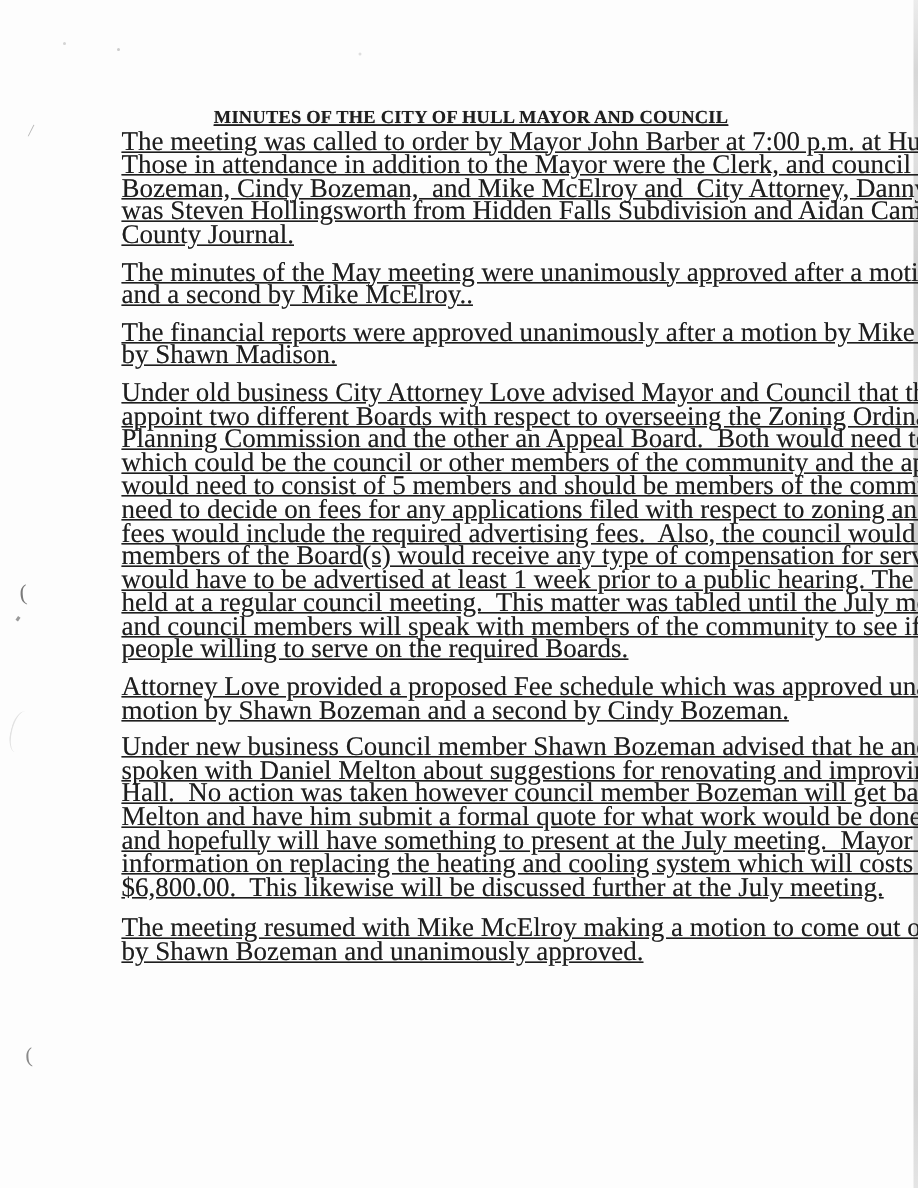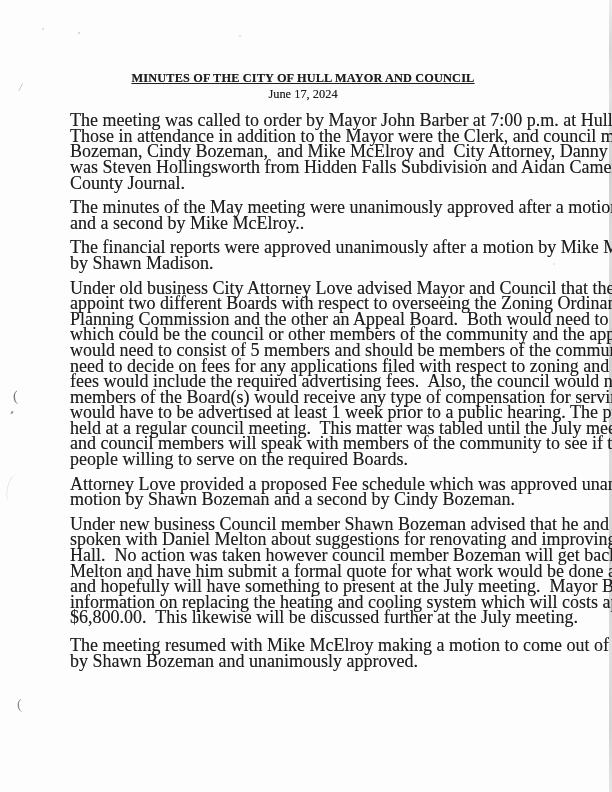--- a/index.html
+++ b/index.html
@@ -26,23 +26,24 @@
     width: 3px;
     height: 792px;
     background: linear-gradient(180deg,
       #e9e9e9 0%, #d0d0d0 6%, #dcdcdc 12%, #c9c9c9 22%,
       #d7d7d7 33%, #c6c6c6 45%, #d2d2d2 58%, #c9c9c9 70%,
       #d8d8d8 82%, #cdcdcd 92%, #e0e0e0 100%);
     opacity: 0.85;
   }
   .content {
     position: absolute;
-    left: 70px;
+    left: 81px;
     top: 71px;
     width: 466px;
+    text-decoration: underline;
   }
   .doc-title {
     font-size: 12.3px;
     font-weight: bold;
     text-align: center;
     text-decoration: underline;
     margin: 0;
     line-height: 15.6px;
     letter-spacing: 0.15px;
     text-shadow: 0 0 0.45px rgba(30,30,30,0.6);
@@ -108,21 +109,20 @@
   <span class="artifact a-paren2">(</span>
   <span class="a-tick"></span>
   <span class="a-curve"></span>
   <span class="speck s1"></span>
   <span class="speck s2"></span>
   <span class="speck s3"></span>
   <span class="speck s4"></span>
 
   <div class="content">
     <h1 class="doc-title">MINUTES OF THE CITY OF HULL MAYOR AND COUNCIL</h1>
-    <div class="doc-date">June 17, 2024</div>
 
     <p class="para">The meeting was called to order by Mayor John Barber at 7:00 p.m. at Hull Fire Department.
 Those in attendance in addition to the Mayor were the Clerk, and council members Shawn
 Bozeman, Cindy Bozeman,  and Mike McElroy and  City Attorney, Danny Love.  Also present
 was Steven Hollingsworth from Hidden Falls Subdivision and Aidan Cameron from the Madison
 County Journal.</p>
     <p class="para">The minutes of the May meeting were unanimously approved after a motion by Shawn Bozeman
 and a second by Mike McElroy..</p>
     <p class="para">The financial reports were approved unanimously after a motion by Mike McElroy and a second
 by Shawn Madison.</p>

